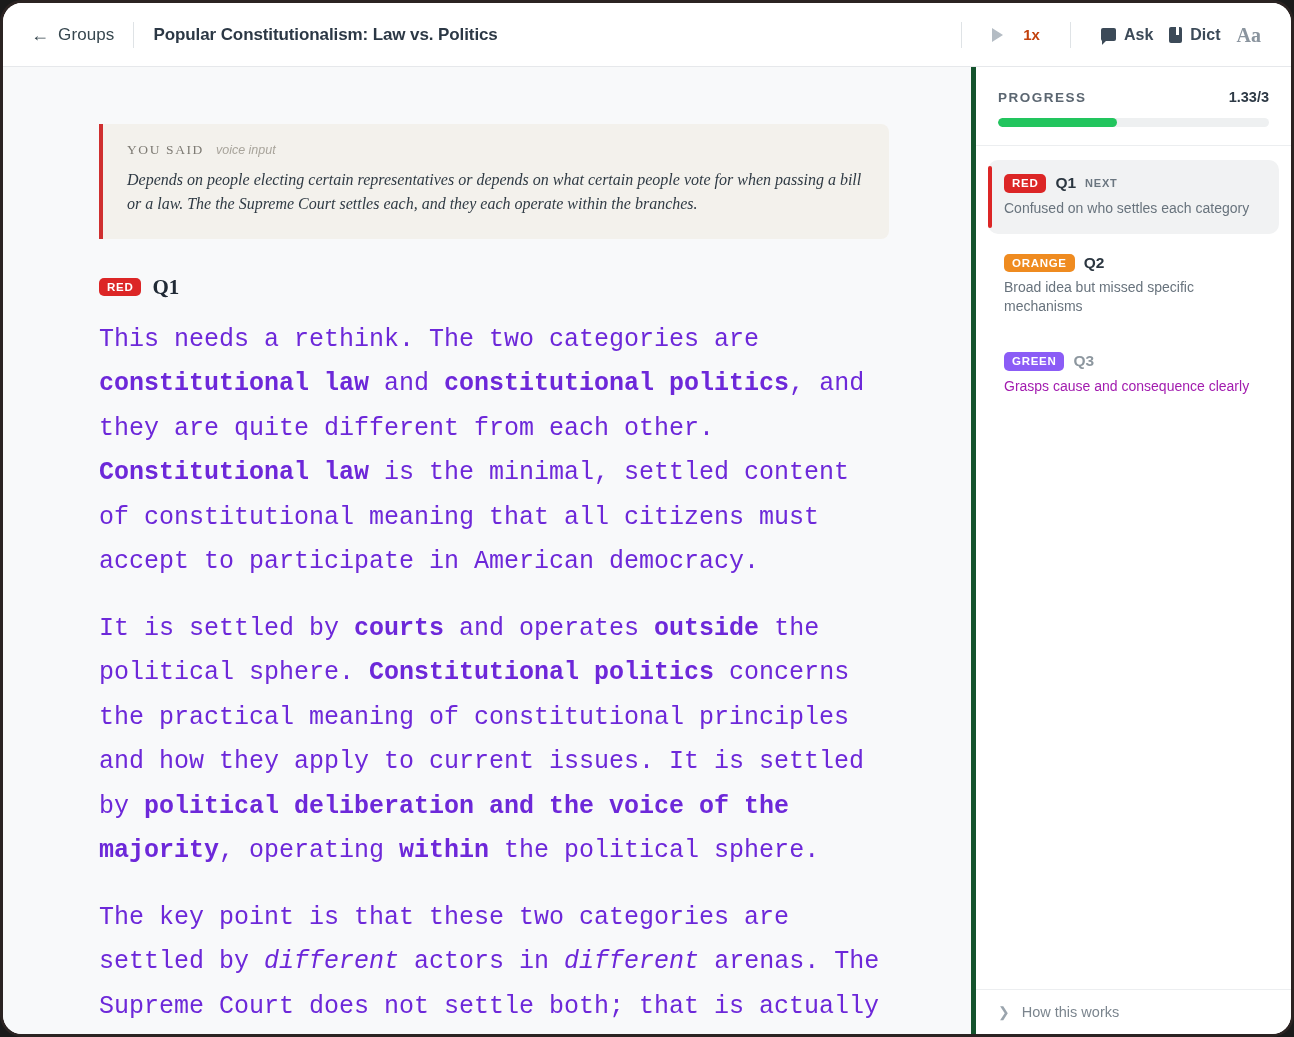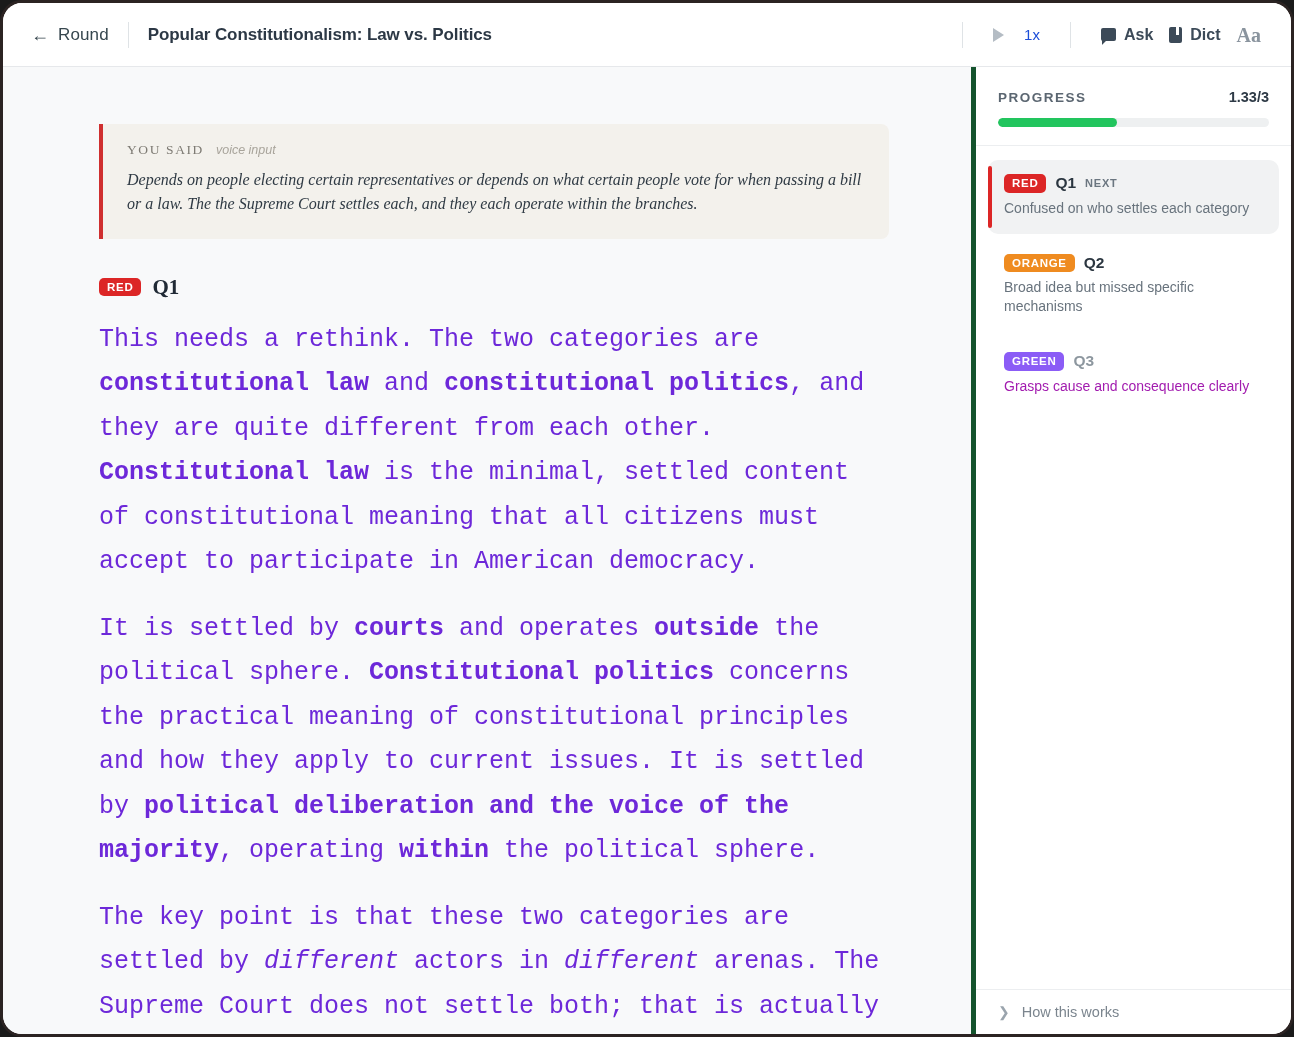--- a/index.html
+++ b/index.html
@@ -84,21 +84,21 @@
   }
   .tb-btn.muted { color: #9aa4ae; font-weight: 600; }
 
   .play-tri {
     width: 0; height: 0;
     border-left: 11px solid #b4bcc4;
     border-top: 7px solid transparent;
     border-bottom: 7px solid transparent;
     margin-right: 4px;
   }
-  .speed-label { font-size: 15px; font-weight: 400; color: #1d4ed8; }
+  .speed-label { font-size: 15px; font-weight: 700; color: #c2410c; }
 
   .ico-chat {
     width: 15px; height: 13px;
     background: #3c4a58;
     border-radius: 2px;
     position: relative;
   }
   .ico-chat:after {
     content: "";
     position: absolute;
@@ -334,21 +334,21 @@
 </style>
 </head>
 <body>
 
 <div id="app-window">
 
   <div id="topbar">
     <div class="tb-left">
       <div class="back-link">
         <span class="back-arrow">←</span>
-        <span>Round</span>
+        <span>Groups</span>
       </div>
       <div class="tb-sep"></div>
       <div id="doc-title">Popular Constitutionalism: Law vs. Politics</div>
     </div>
 
     <div class="tb-right">
       <div class="tb-sep wide"></div>
       <div class="tb-btn muted">
         <span class="play-tri"></span>
       </div>

